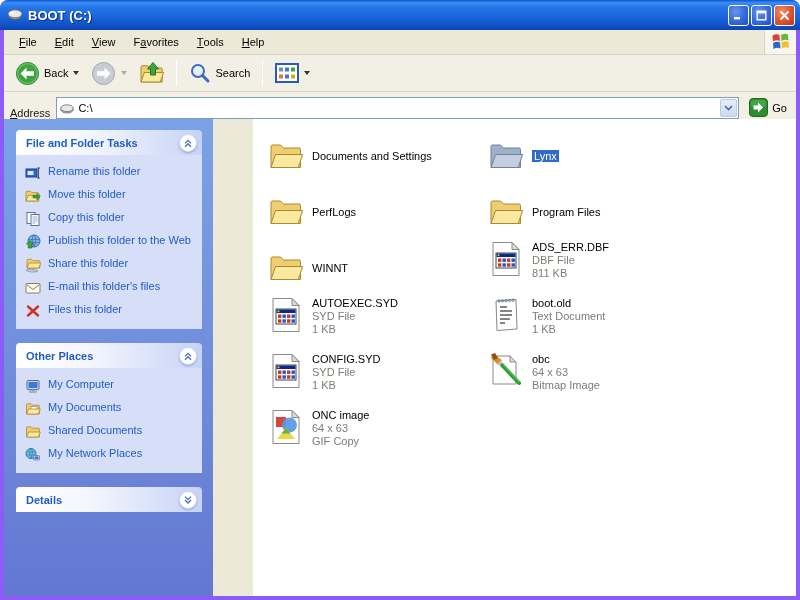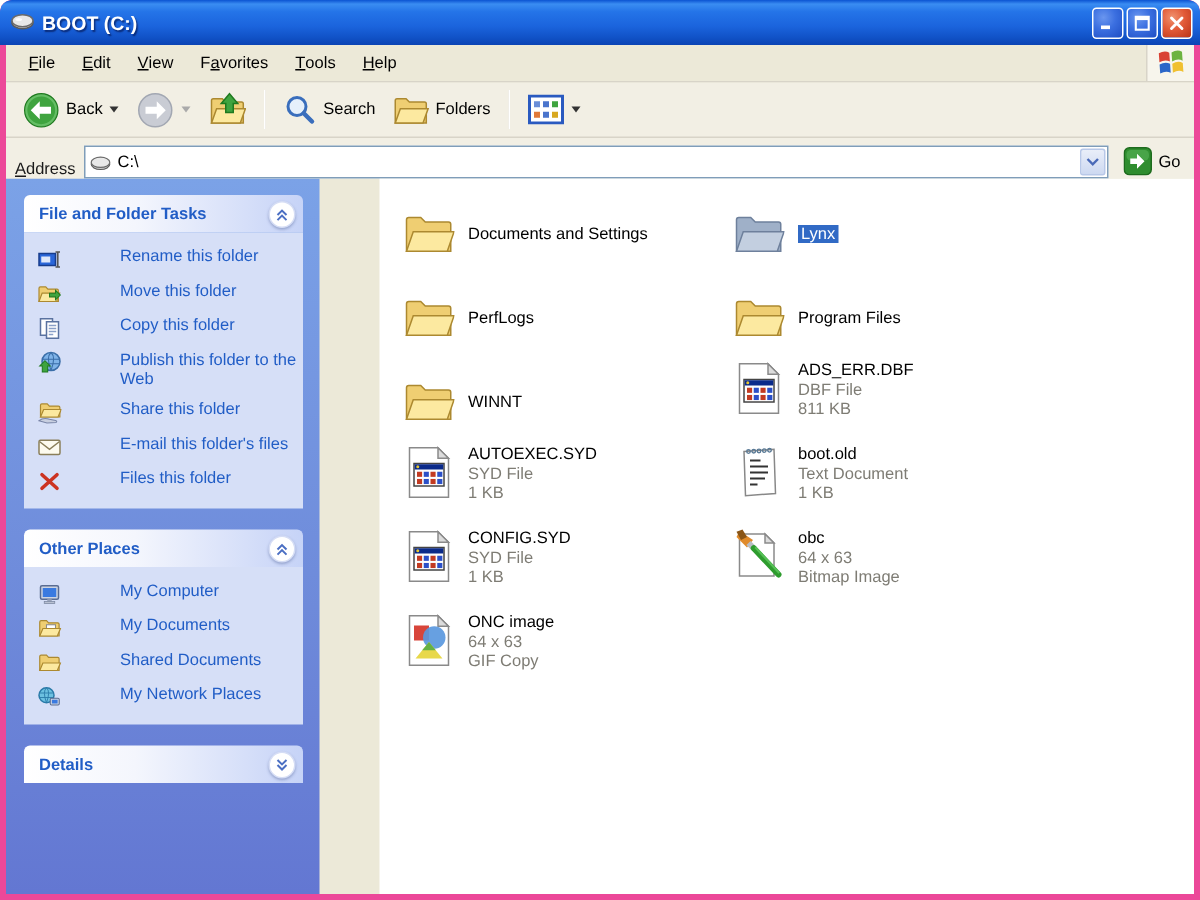--- a/index.html
+++ b/index.html
@@ -1,20 +1,20 @@
 <!DOCTYPE html>
 <html><head>
 <meta charset="utf-8">
 <style>
   * { box-sizing: border-box; margin: 0; padding: 0; }
   html,body { width:800px; height:600px; }
   body { font-family: "Liberation Sans", sans-serif; font-size: 11px; }
 
   .window{
-    width:800px;height:600px;background:#ec4899;border-radius:8px 8px 0 0;
+    width:800px;height:600px;background:#8b5cf6;border-radius:8px 8px 0 0;
     overflow:hidden;position:relative;display:flex;flex-direction:column;
   }
   
   .titlebar{
     height:30px;flex:0 0 30px;display:flex;align-items:center;padding:0 5px 0 7px;
     background:linear-gradient(180deg,#0b53d2 0%,#3a8df2 9%,#2474e8 26%,#1b64dd 58%,#1153c8 82%,#0b44b4 100%);
     border-radius:7px 7px 0 0;
   }
   .title-text{color:#fff;font-weight:bold;font-size:13px;margin-left:5px;text-shadow:1px 1px 1px rgba(0,10,60,.6);flex:1;}
   .winbtns{display:flex;gap:2px;}
@@ -55,21 +55,21 @@
     height:25px;background:linear-gradient(90deg,#ffffff 0%,#f4f6fd 40%,#c6d3f7 100%);
     border-radius:4px 4px 0 0;display:flex;align-items:center;justify-content:space-between;
     padding:0 5px 0 10px;cursor:pointer;
   }
   .panel-title{color:#215dc6;font-weight:bold;}
   .chev{width:18px;height:18px;border-radius:50%;background:#fff;border:1px solid #d5ddf5;display:flex;align-items:center;justify-content:center;cursor:pointer;box-shadow:0 1px 2px rgba(40,60,120,.35);}
   .panel-body{background:#d6dff7;padding:10px 4px 10px 9px;}
   .task{display:flex;align-items:flex-start;gap:7px;margin-bottom:7px;color:#215dc6;cursor:pointer;line-height:13px;}
   .task:last-child{margin-bottom:0;}
   .task .ticon{flex:0 0 16px;width:16px;height:16px;}
-  .task .tlabel{max-width:150px;margin-left:32px;}
+  .task .tlabel{max-width:150px;}
   
   .main{flex:1;background:#fff;padding:9px 0 0 15px;overflow:hidden;}
   .grid{display:grid;grid-template-columns:220px 220px;grid-auto-rows:56px;}
   .tile{display:flex;align-items:center;gap:8px;cursor:pointer;}
   .tile.detail{align-items:flex-start;}
   .ficon{flex:0 0 36px;width:36px;height:38px;display:flex;align-items:center;justify-content:center;}
   .tile .txt{display:flex;flex-direction:column;line-height:13px;padding-top:1px;}
   .fname{color:#000;}
   .fname.sel{background:#316ac5;color:#fff;padding:0 2px;}
   .fmeta{color:#7e7c74;}
@@ -151,27 +151,20 @@
           <path d="M14 1.5 L19.5 8 H16.5 V14 H11.5 V8 H8.5 Z" fill="#3fa43f" stroke="#1f7a1f"></path>
         </svg>
       </div>
       <div class="tsep"></div>
       <div class="tbtn">
         <svg width="22" height="22" viewBox="0 0 22 22">
           <circle cx="9" cy="9" r="6" fill="#e6f0fb" stroke="#3a6ebc" stroke-width="2"></circle>
           <line x1="13.5" y1="13.5" x2="19" y2="19" stroke="#3a6ebc" stroke-width="3" stroke-linecap="round"></line>
         </svg>
         <span>Search</span>
-      </div>
-      <div class="tbtn">
-        <svg width="24" height="21" viewBox="0 0 24 21">
-          <path d="M1.5 19 V4 q0-1.2 1.2-1.2 h6 l2.2 2.2 H21 q1.2 0 1.2 1.2 V19 z" fill="#efce72" stroke="#ac8930"></path>
-          <path d="M1.5 19 l3.4-9.5 H23.4 L20 19 z" fill="#fce9a0" stroke="#ac8930"></path>
-        </svg>
-        <span>Folders</span>
       </div>
       <div class="tsep"></div>
       <div class="tbtn">
         <svg width="24" height="20" viewBox="0 0 24 20">
           <rect x="1" y="1" width="22" height="18" fill="#fff" stroke="#2a5ac0" stroke-width="2"></rect>
           <rect x="4" y="4.5" width="4" height="4" fill="#6a8ed8"></rect>
             <rect x="10" y="4.5" width="4" height="4" fill="#4a74cc"></rect>
             <rect x="16" y="4.5" width="4" height="4" fill="#3fa43f"></rect>
           <rect x="4" y="11.5" width="4" height="4" fill="#e07a3a"></rect>
             <rect x="10" y="11.5" width="4" height="4" fill="#4a74cc"></rect>

